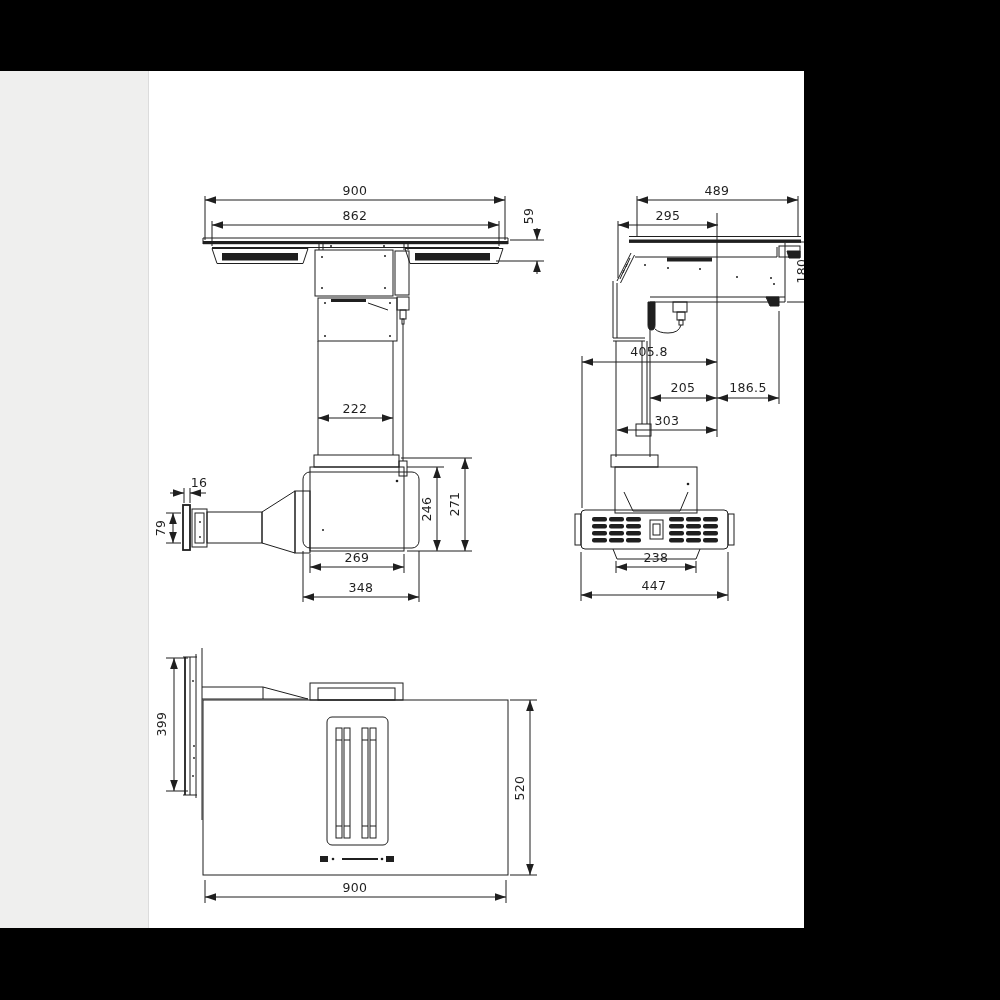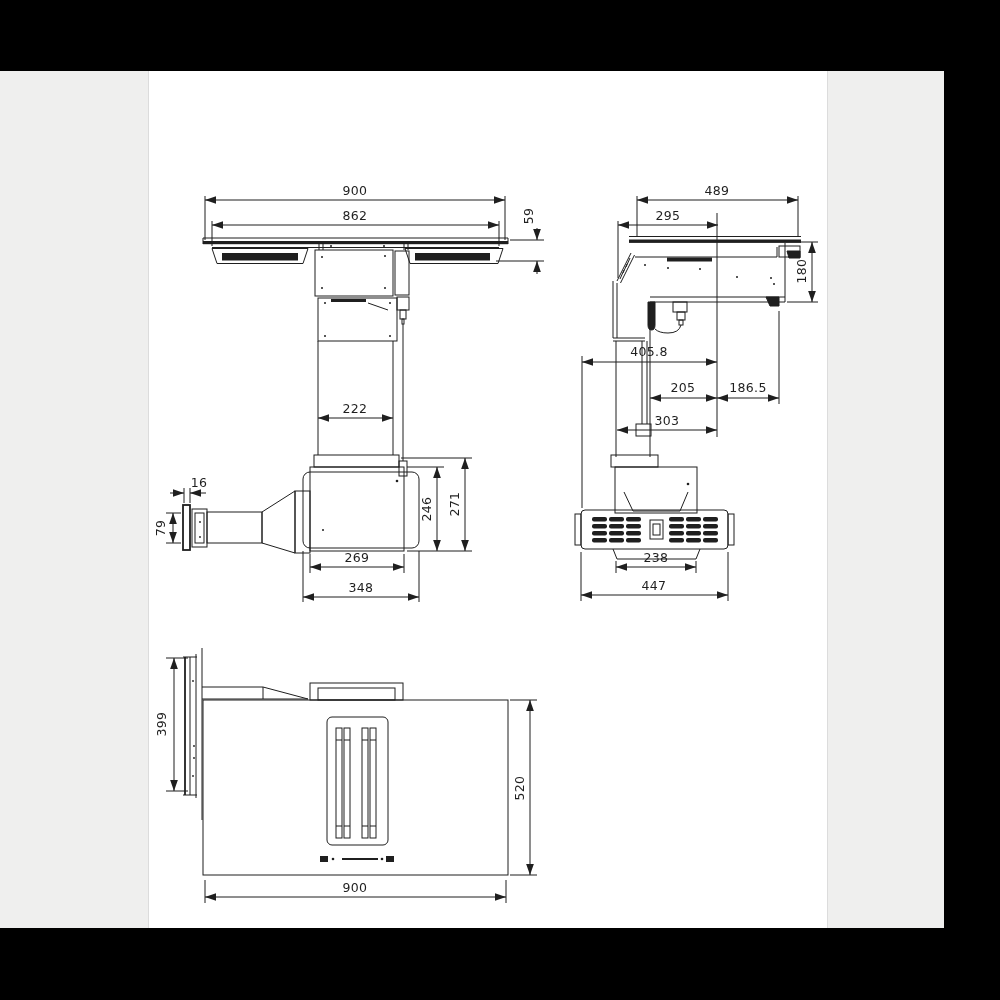--- a/index.html
+++ b/index.html
@@ -1,16 +1,16 @@
 <!DOCTYPE html>
 <html style="--letterbox: #000000; --margin: #efefee; --panel: #ffffff; --line: #1f1f1f;"><head>
 <meta charset="utf-8">
 <style>
   html,body{margin:0;padding:0;background:#000;}
-  .stage{position:relative;width:944px;height:1000px;background:var(--letterbox,#000);overflow:hidden;
+  .stage{position:relative;width:804px;height:1000px;background:var(--letterbox,#000);overflow:hidden;
          font-family:"DejaVu Sans",sans-serif;}
   .letterbox{position:absolute;left:0;width:100%;background:var(--letterbox,#000);}
   .lb-top{top:0;height:71px;}
   .lb-bottom{top:928px;height:72px;}
   .content-strip{position:absolute;left:0;top:71px;width:1000px;height:857px;background:var(--margin,#efefee);}
   .panel{position:absolute;left:148px;top:0;width:678px;height:857px;background:var(--panel,#fff);
          border-left:1px solid #dcdcdc;border-right:1px solid #dcdcdc;}
   svg.drawing{position:absolute;left:0;top:0;width:1000px;height:1000px;}
   svg.drawing line, svg.drawing path, svg.drawing rect, svg.drawing polyline{
     stroke:var(--line,#1b1b1b);stroke-width:1;fill:none;}

